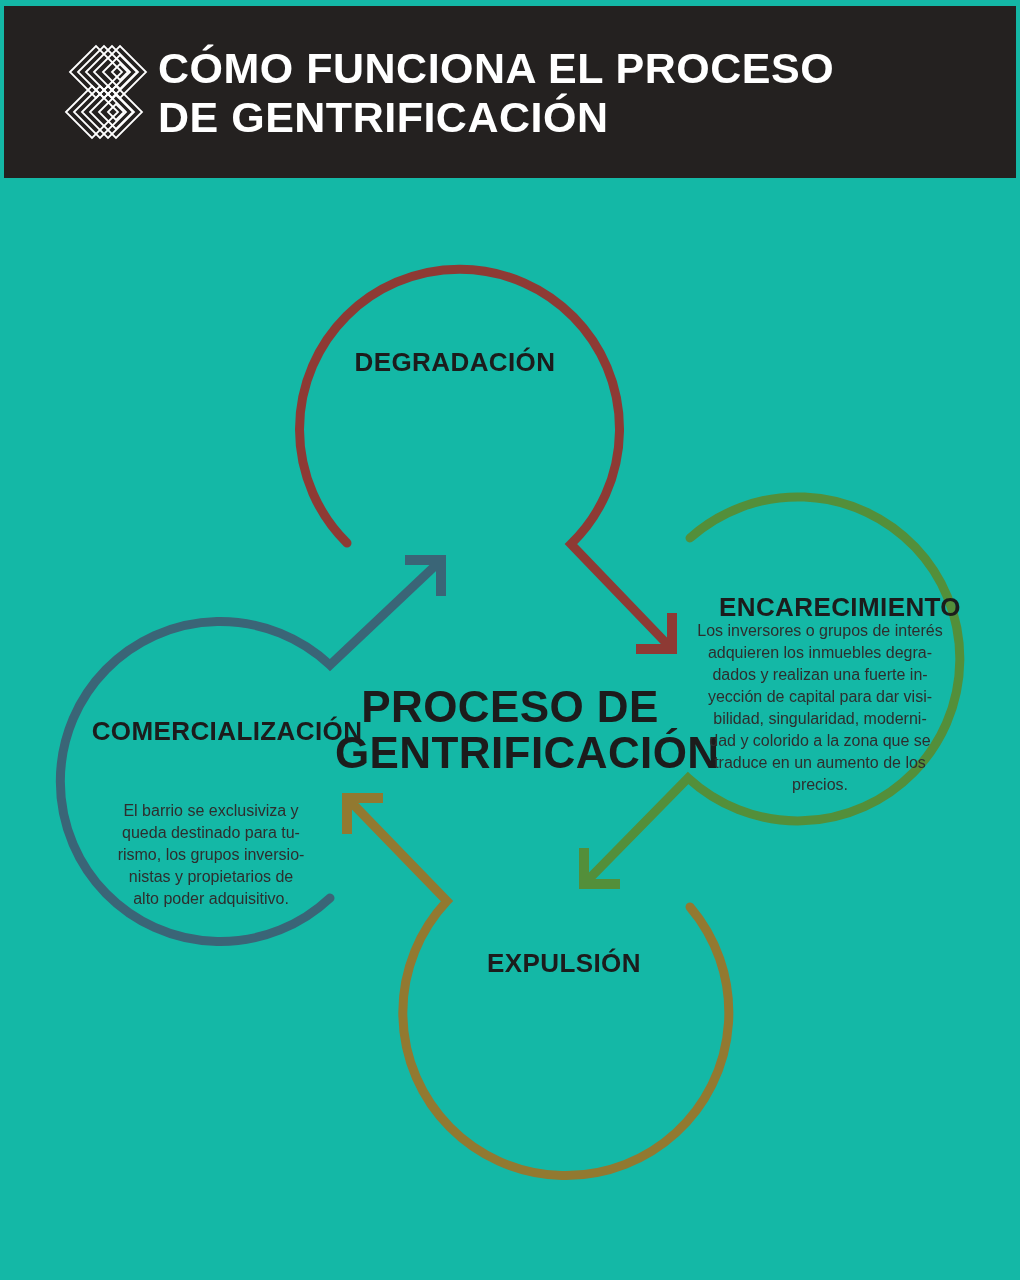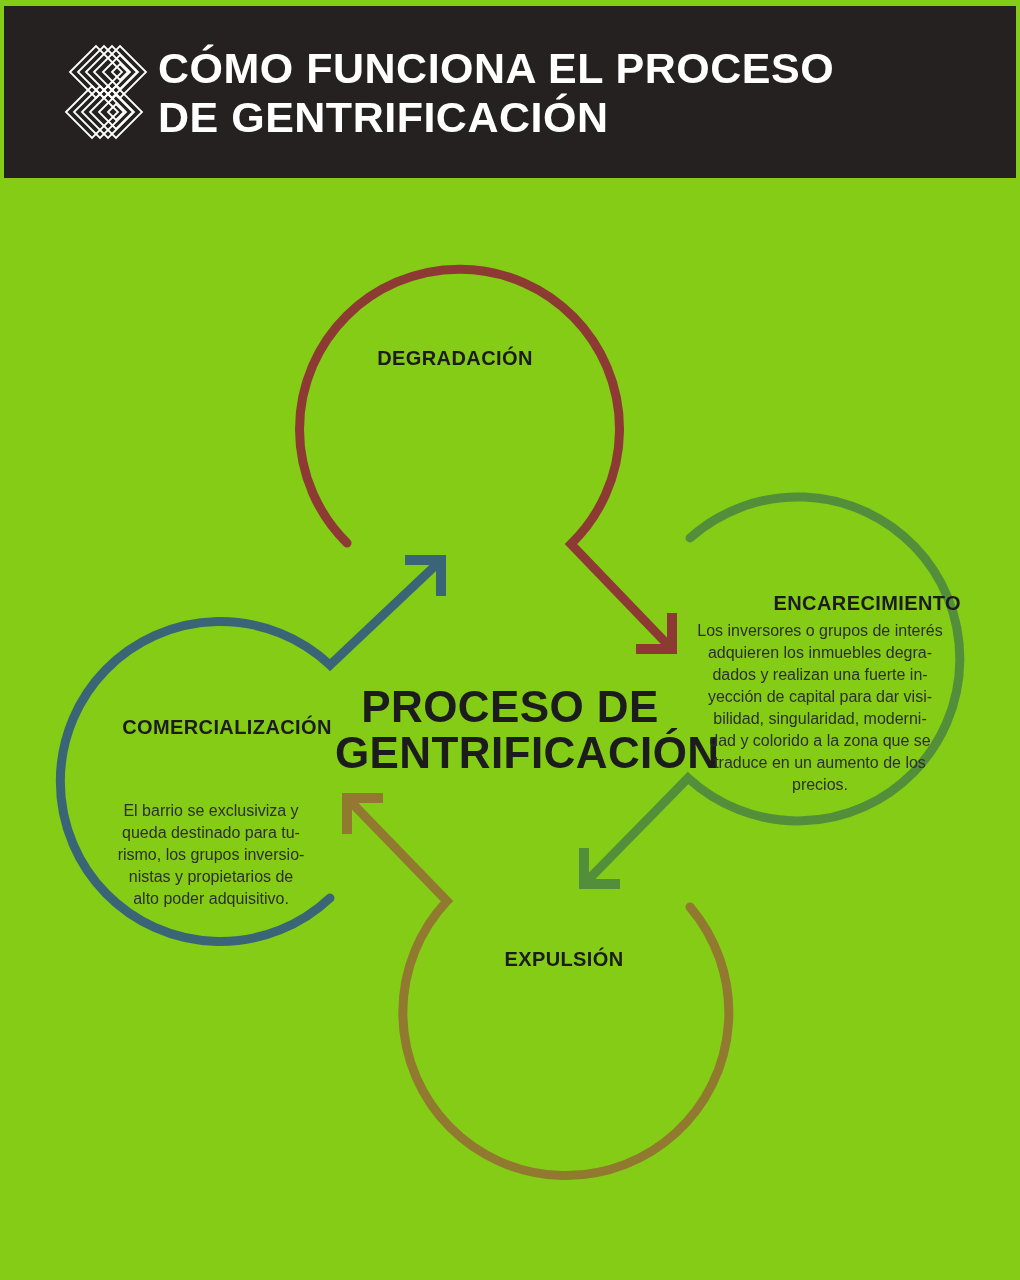--- a/index.html
+++ b/index.html
@@ -1,36 +1,36 @@
 <!DOCTYPE html>
 <html><head>
 <meta charset="utf-8">
 <style>
   html,body { margin:0; padding:0; background:#ffffff; }
   .page {
     position:relative; width:1020px; height:1280px;
-    background:#84cc16; overflow:hidden;
+    background:#14b8a6; overflow:hidden;
     font-family:"Liberation Sans", sans-serif;
   }
   
   .header {
     position:absolute; left:4px; top:6px; right:4px; height:172px;
     background:#242120;
   }
   .logo { position:absolute; left:58px; top:26px; width:90px; height:122px; }
   .header-title {
     position:absolute; left:154px; top:38px; margin:0;
     color:#ffffff; font-size:43px; line-height:49px; font-weight:bold;
     letter-spacing:0.5px; white-space:pre;
   }
   
   .rings { position:absolute; left:0; top:0; width:1020px; height:1280px; }
   .stage-title {
     position:absolute; margin:0; text-align:center; white-space:pre;
-    color:#1c1c1c; font-size:20px; font-weight:bold; letter-spacing:0.4px;
+    color:#1c1c1c; font-size:26px; font-weight:bold; letter-spacing:0.4px;
   }
   .stage-body {
     position:absolute; margin:0; text-align:center; white-space:pre;
     color:#2e2e2e; font-size:16px; line-height:22px; font-weight:normal;
   }
   .center-title {
     position:absolute; margin:0; text-align:center; white-space:pre;
     color:#1c1c1c; font-size:44px; line-height:46px; font-weight:bold;
     letter-spacing:0.4px;
   }

